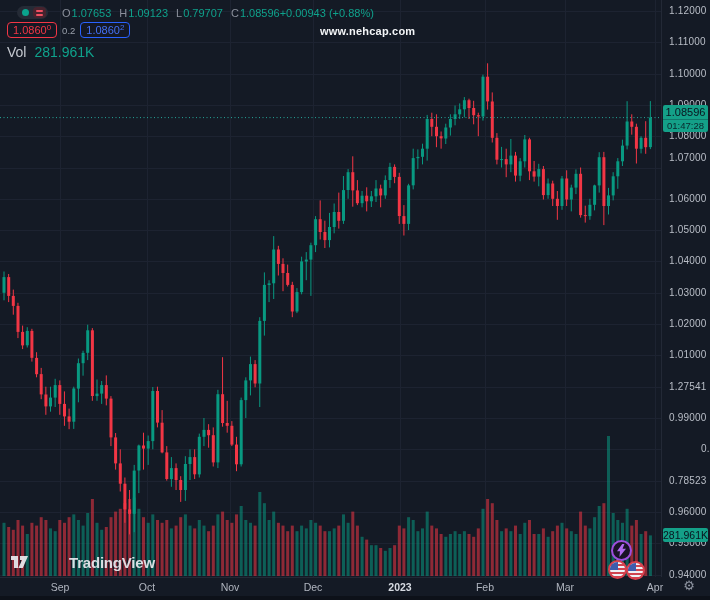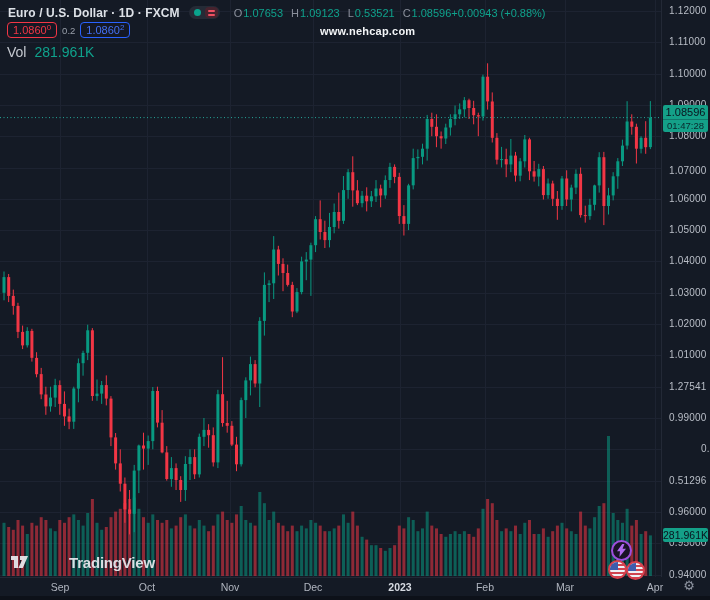--- a/index.html
+++ b/index.html
@@ -808,35 +808,34 @@
         </g>
         <g>
           <line x1="650.35" x2="650.35" y1="101.1" y2="149.1" stroke="#089981" stroke-width="1"></line>
           <rect x="648.9" y="117.6" width="3" height="29.5" fill="#089981"></rect>
         </g>
       </g>
       <line x1="0" x2="661" y1="117.6" y2="117.6" stroke="#26a69a" stroke-width="1" stroke-dasharray="1 2.5"></line>
     </svg>
 
   <div class="hdr-row1">
-    <span class="symbol-title">Euro / U.S. Dollar · 1D · FXCM</span>
     <span class="legend-pill">
       <span class="dot"></span>
       <span class="lines">
           <i></i>
           <i></i>
         </span>
     </span>
     <span class="ohlc">
       <span class="k">O</span>
         <span class="v">1.07653</span>
       <span class="k">H</span>
         <span class="v">1.09123</span>
       <span class="k">L</span>
-        <span class="v">0.53521</span>
+        <span class="v">0.79707</span>
       <span class="k">C</span>
         <span class="v">1.08596</span>
       <span class="chg">+0.00943 (+0.88%)</span>
     </span>
   </div>
 
   <div class="hdr-row2">
     <span class="quote-box sell">
         <span>1.0860</span>
         <sup>0</sup>
@@ -859,31 +858,31 @@
     <div class="price-tag" id="price-tag" style="top: 104.564px;">
       <div class="pv">1.08596</div>
       <div class="cd">01:47:28</div>
     </div>
     <div class="vol-tag">281.961K</div>
   <div class="ptick" style="top: 5px;">1.12000</div>
       <div class="ptick" style="top: 36.3056px;">1.11000</div>
       <div class="ptick" style="top: 67.6111px;">1.10000</div>
       <div class="ptick" style="top: 98.9167px;">1.09000</div>
       <div class="ptick" style="top: 130.222px;">1.08000</div>
-      <div class="ptick" style="top: 165px;">1.07000</div>
+      <div class="ptick" style="top: 152px;">1.07000</div>
       <div class="ptick" style="top: 192.833px;">1.06000</div>
       <div class="ptick" style="top: 224.139px;">1.05000</div>
       <div class="ptick" style="top: 255.444px;">1.04000</div>
       <div class="ptick" style="top: 286.75px;">1.03000</div>
       <div class="ptick" style="top: 318.056px;">1.02000</div>
       <div class="ptick" style="top: 349.361px;">1.01000</div>
       <div class="ptick" style="top: 380.667px;">1.27541</div>
       <div class="ptick" style="top: 411.972px;">0.99000</div>
       <div class="ptick" style="top: 443px; padding-left: 32px;">0.98000</div>
-      <div class="ptick" style="top: 474.583px;">0.51296</div>
+      <div class="ptick" style="top: 474.583px;">0.78523</div>
       <div class="ptick" style="top: 505.889px;">0.96000</div>
       <div class="ptick" style="top: 537.194px;">0.95000</div>
       <div class="ptick" style="top: 568.5px;">0.94000</div>
     </div>
 
   <div class="time-axis" id="time-axis">
       <div class="ttick" style="left: 60px;">Sep</div>
       <div class="ttick" style="left: 147px;">Oct</div>
       <div class="ttick" style="left: 230px;">Nov</div>
       <div class="ttick" style="left: 313px;">Dec</div>

